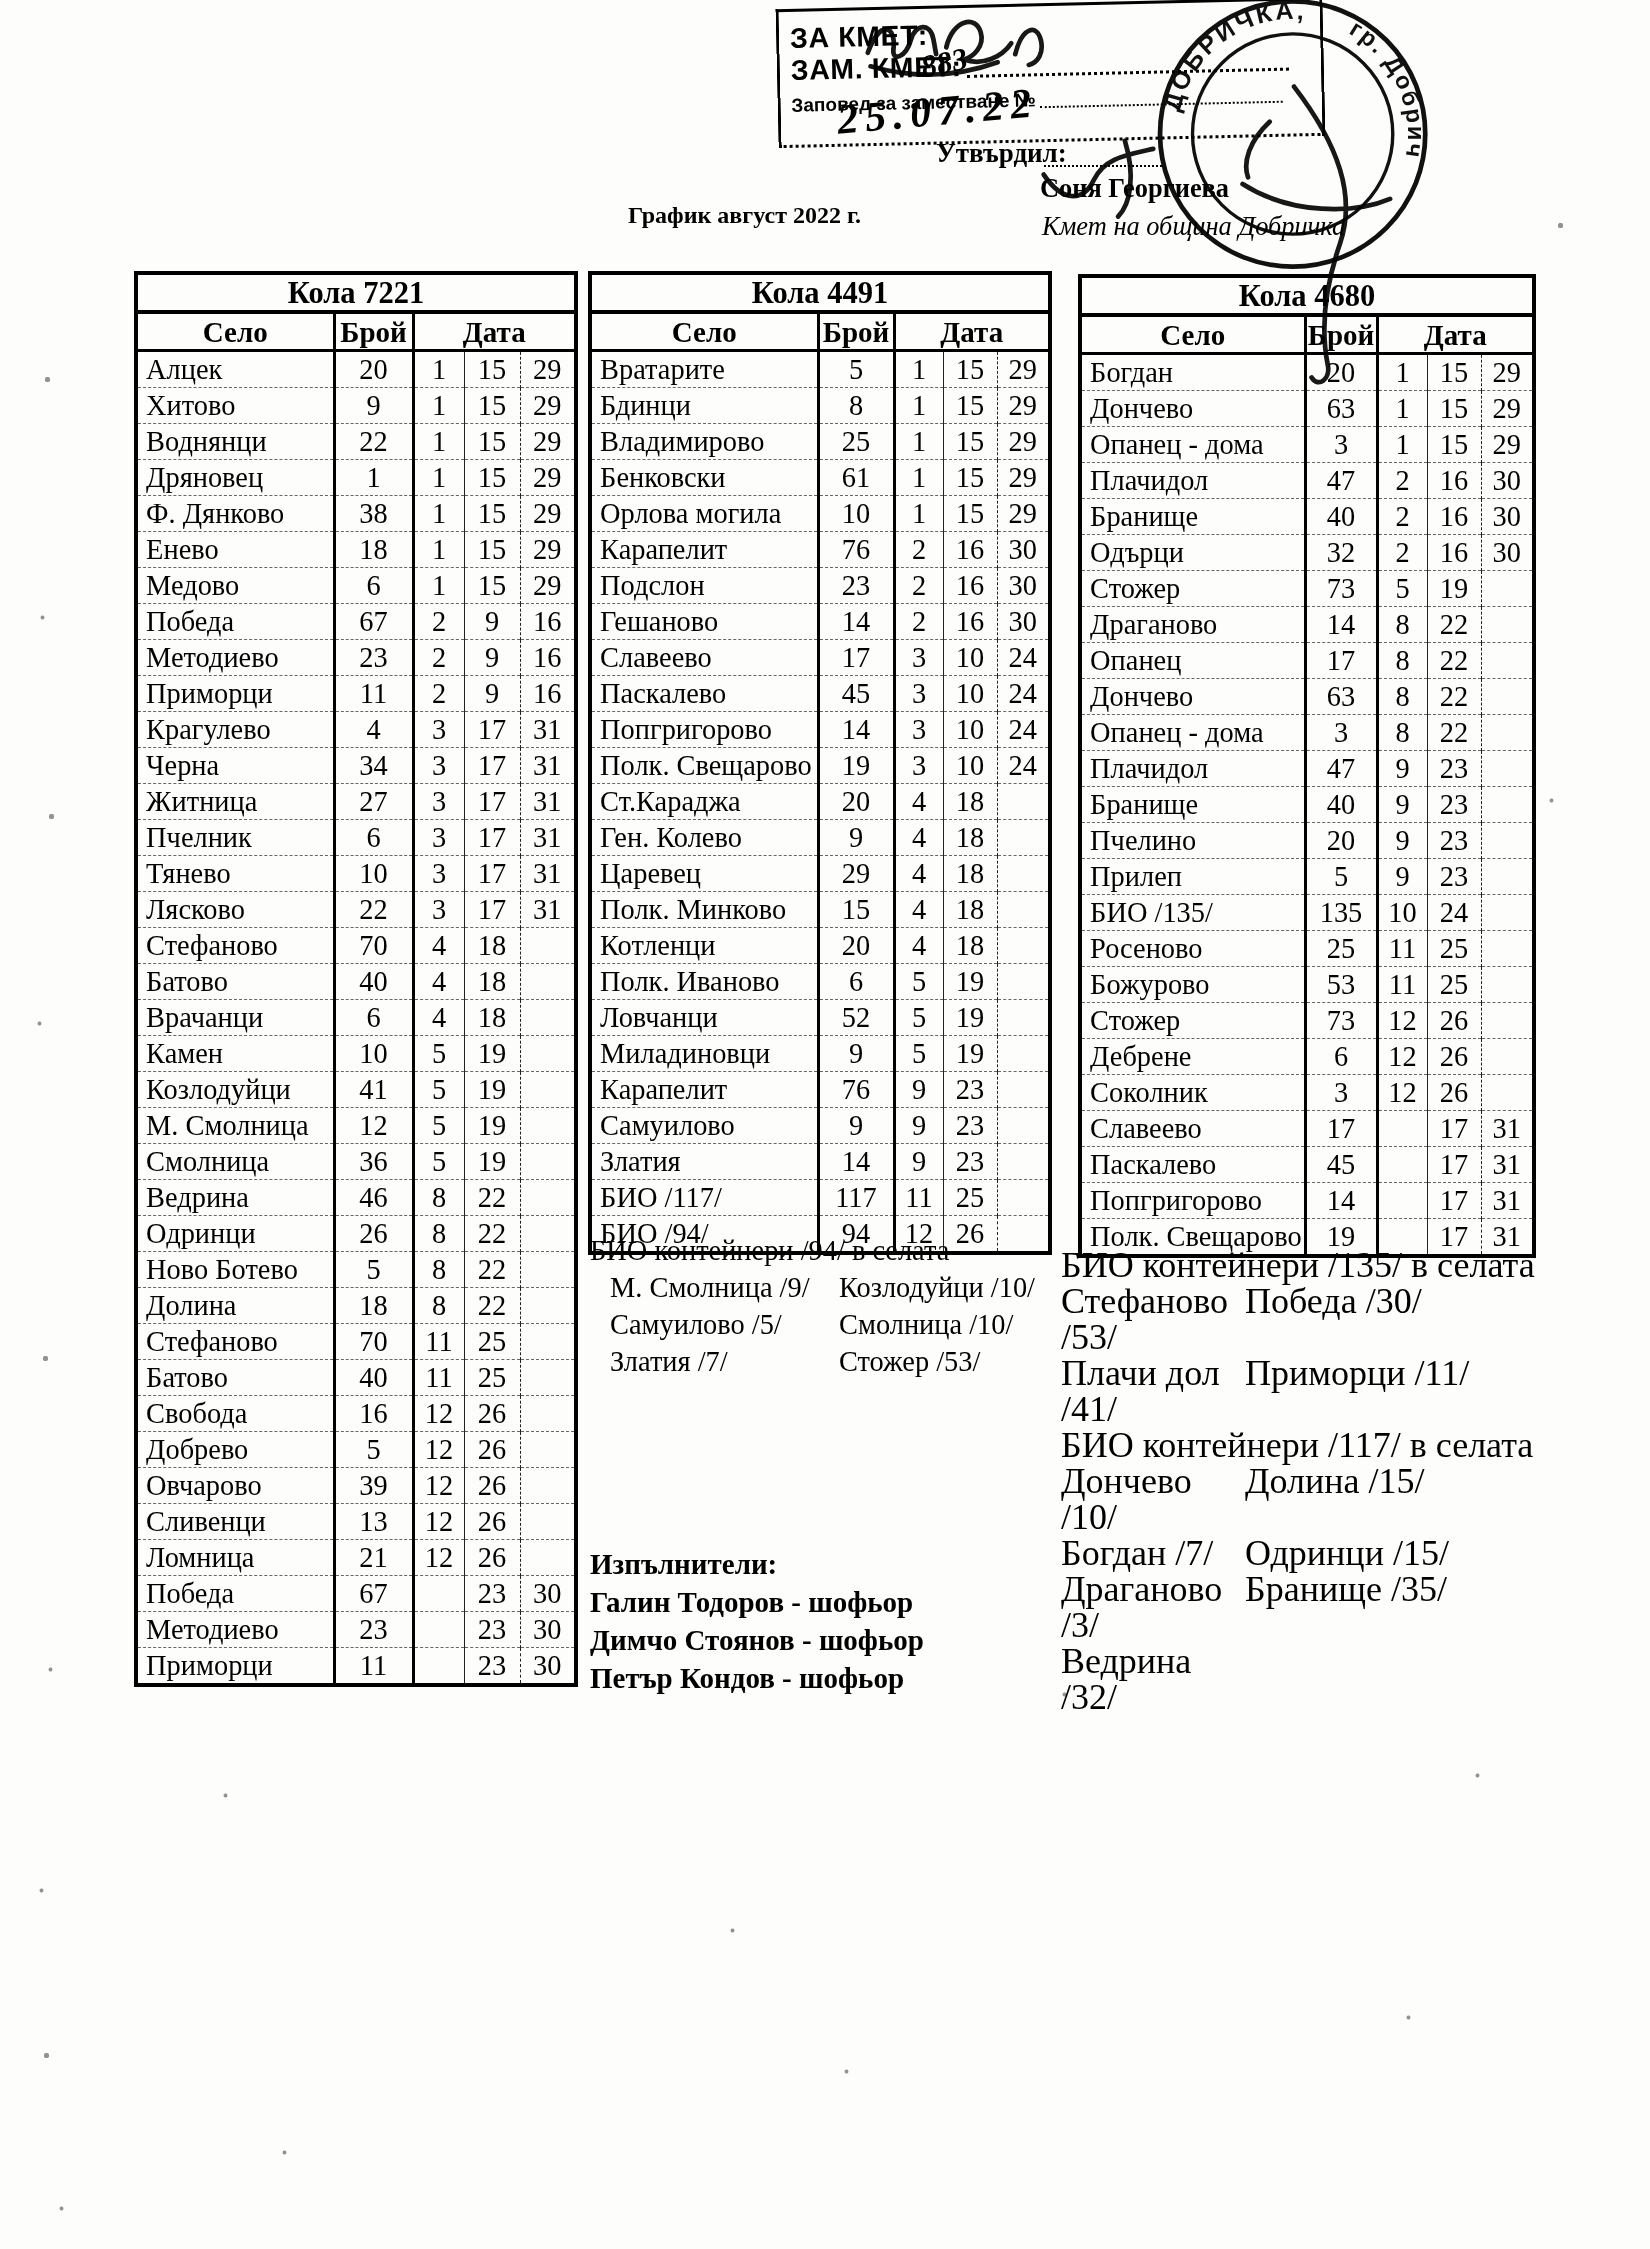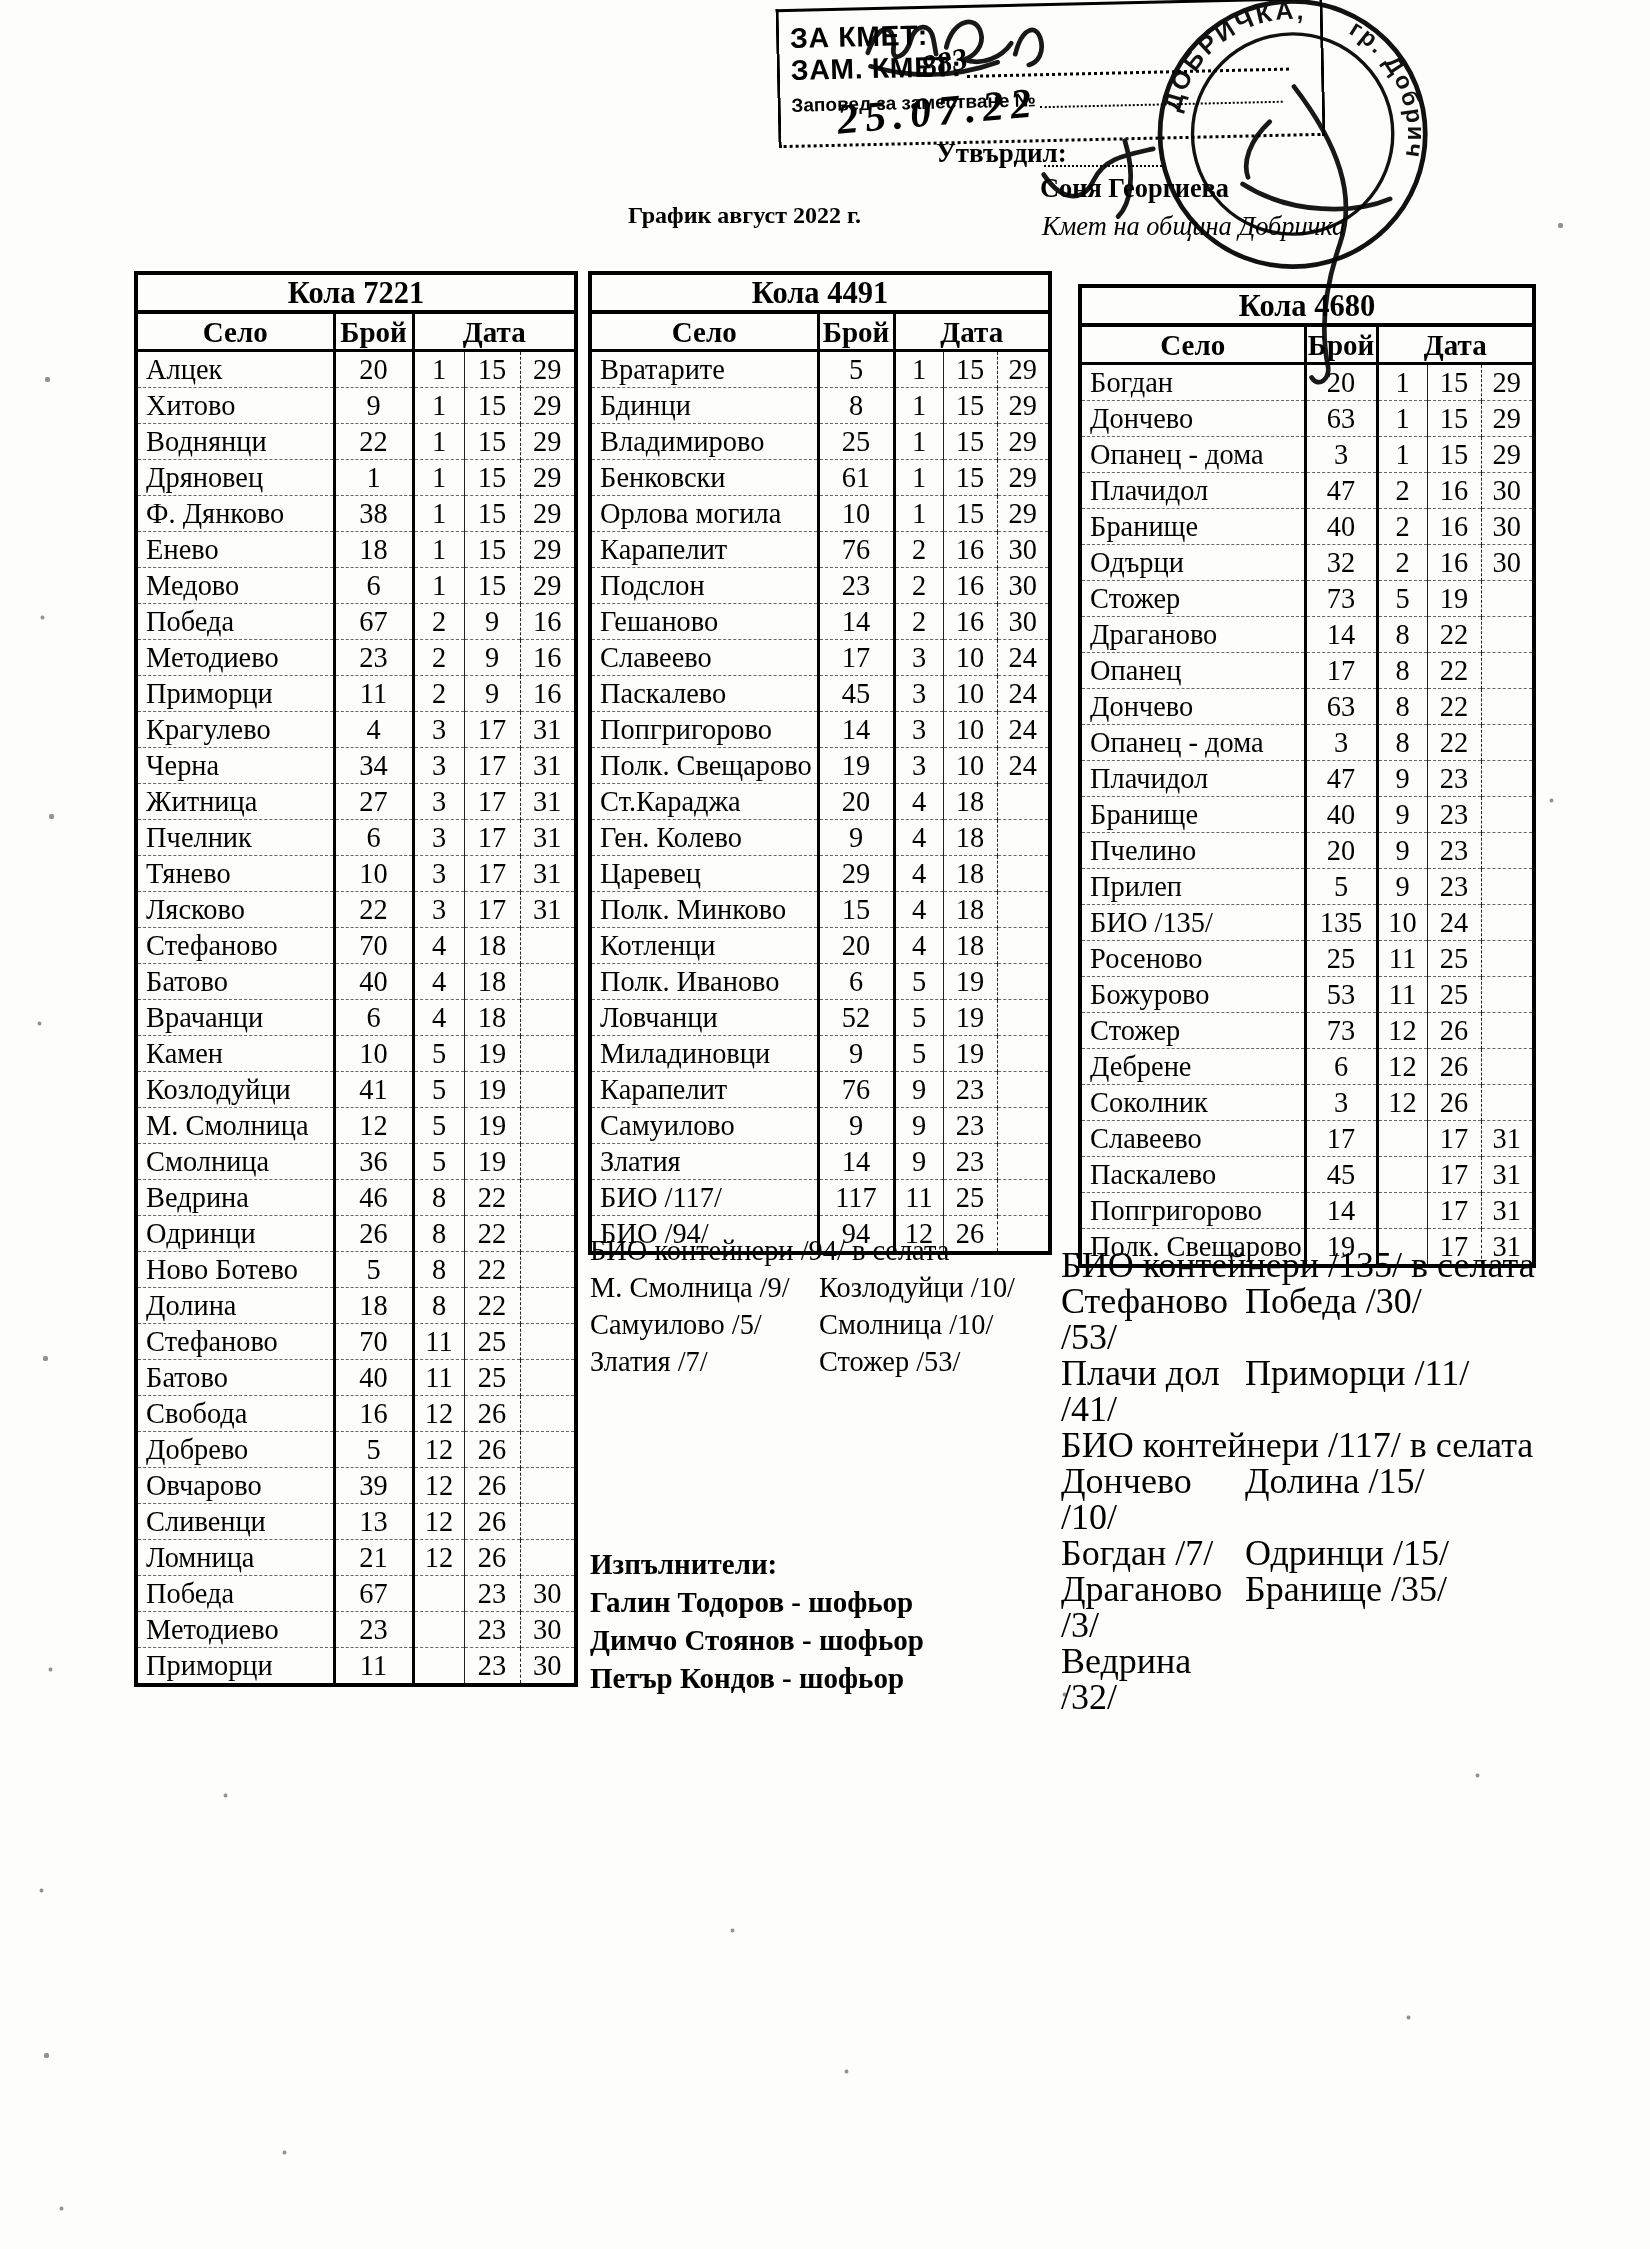--- a/index.html
+++ b/index.html
@@ -57,30 +57,30 @@
   tbody tr + tr td{border-top:1.4px dashed #666;}
 
   #table-7221{left:134px;top:271px;}
   #table-7221 .w-selo{width:198px}#table-7221 .w-broj{width:79px}
   #table-7221 .w-d1{width:51px}#table-7221 .w-d2{width:56px}#table-7221 .w-d3{width:56px}
 
   #table-4491{left:588px;top:271px;}
   #table-4491 .w-selo{width:228px}#table-4491 .w-broj{width:76px}
   #table-4491 .w-d1{width:49px}#table-4491 .w-d2{width:54px}#table-4491 .w-d3{width:53px}
 
-  #table-4680{left:1078px;top:284px;padding-left:24px;}
+  #table-4680{left:1078px;top:274px;padding-left:24px;}
   #table-4680 .w-selo{width:225px}#table-4680 .w-broj{width:72px}
   #table-4680 .w-d1{width:50px}#table-4680 .w-d2{width:54px}#table-4680 .w-d3{width:53px}
 
   
   .notes{position:absolute;font-size:28.4px;line-height:37px;z-index:1;}
   #notes-middle{left:590px;top:1232px;width:474px;}
   #notes-right{left:1061px;top:1247px;width:501px;line-height:36px;font-size:36px;}
   .note-pair{display:flex;}
-  #notes-middle .note-c1{width:229px;}
+  #notes-middle .note-c1{width:229px;margin-left:20px;}
   #notes-right .note-c1{width:184px;}
   #executors{left:590px;top:1545px;width:420px;line-height:38px;font-size:29px;font-weight:bold;}
 </style>
 </head>
 <body>
 
 <div class="page">
 
   <div class="specks"></div>
 

